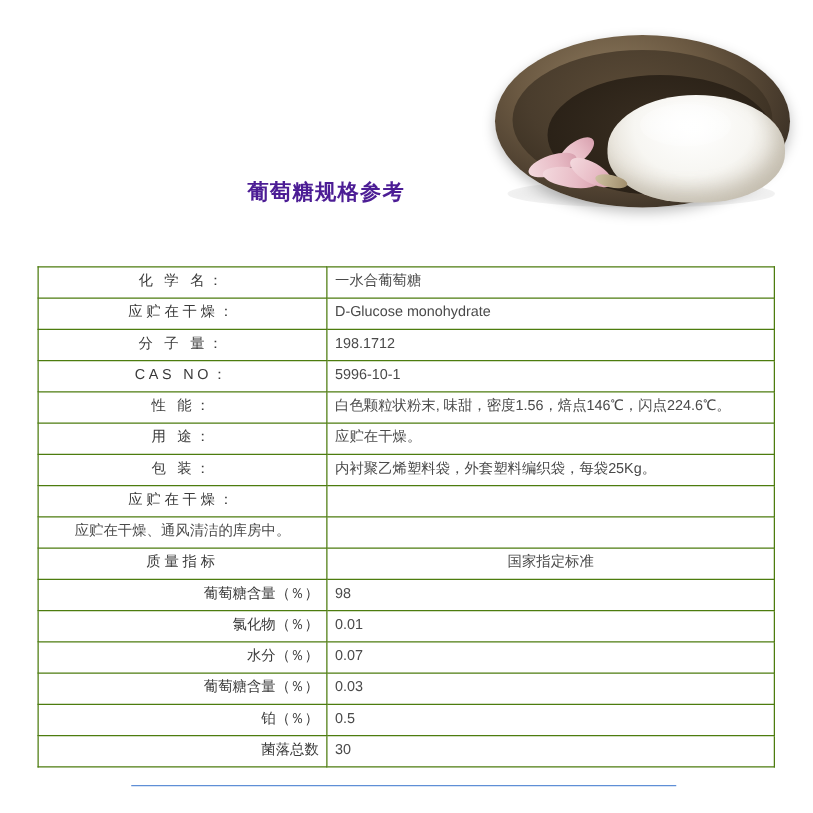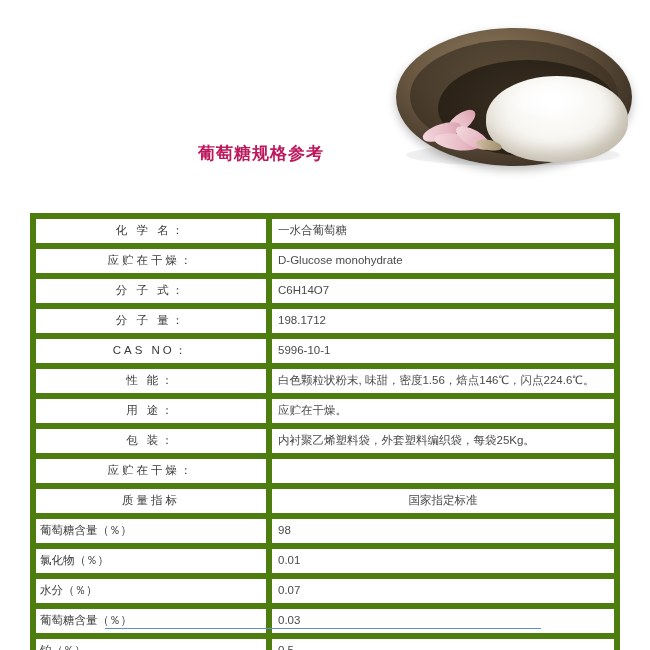--- a/index.html
+++ b/index.html
@@ -120,49 +120,49 @@
     background: radial-gradient(ellipse at 50% 50%, rgba(0,0,0,0.18), rgba(0,0,0,0));
   }
 
   
   .title {
     position: absolute;
     left: 198px;
     top: 142px;
     font-size: 17px;
     font-weight: bold;
-    color: #be185d;
+    color: #4c1d95;
     letter-spacing: 1px;
   }
 
   
   .spec-table {
     position: absolute;
     left: 30px;
     top: 213px;
     width: 590px;
     border-collapse: collapse;
     table-layout: fixed;
     font-size: 11.5px;
     color: #3a3a3a;
   }
   .spec-table td {
-    border: 6px solid #4d7c0f;
+    border: 1px solid #4d7c0f;
     height: 22px;
     padding: 1px 6px;
     vertical-align: middle;
     line-height: 1.35;
   }
   .col-label {
     width: 218px;
     text-align: center;
     letter-spacing: 3px;
   }
   .col-label.left {
-    text-align: left;
+    text-align: right;
     letter-spacing: 0;
     padding-left: 4px;
   }
   .col-value {
     text-align: left;
     color: #4a4a4a;
     margin-top: 20px;
   }
   .col-value.center {
     text-align: center;
@@ -206,24 +206,20 @@
     <tbody>
       <tr>
         <td class="col-label">化 学 名：</td>
         <td class="col-value">一水合葡萄糖</td>
       </tr>
       <tr>
         <td class="col-label">应贮在干燥：</td>
         <td class="col-value">D-Glucose monohydrate</td>
       </tr>
       <tr>
-        <td class="col-label">分 子 式：</td>
-        <td class="col-value">C6H14O7</td>
-      </tr>
-      <tr>
         <td class="col-label">分 子 量：</td>
         <td class="col-value">198.1712</td>
       </tr>
       <tr>
         <td class="col-label">CAS NO：</td>
         <td class="col-value">5996-10-1</td>
       </tr>
       <tr>
         <td class="col-label">性   能：</td>
         <td class="col-value">白色颗粒状粉末, 味甜，密度1.56，焙点146℃，闪点224.6℃。</td>
@@ -234,20 +230,24 @@
       </tr>
       <tr>
         <td class="col-label">包   装：</td>
         <td class="col-value">内衬聚乙烯塑料袋，外套塑料编织袋，每袋25Kg。</td>
       </tr>
       <tr>
         <td class="col-label">应贮在干燥：</td>
         <td class="col-value"></td>
       </tr>
       <tr>
+        <td class="col-value center">应贮在干燥、通风清洁的库房中。</td>
+        <td class="col-value"></td>
+      </tr>
+      <tr>
         <td class="col-label">质量指标</td>
         <td class="col-value center">国家指定标准</td>
       </tr>
       <tr>
         <td class="col-label left">葡萄糖含量（％）</td>
         <td class="col-value">98</td>
       </tr>
       <tr>
         <td class="col-label left">氯化物（％）</td>
         <td class="col-value">0.01</td>

